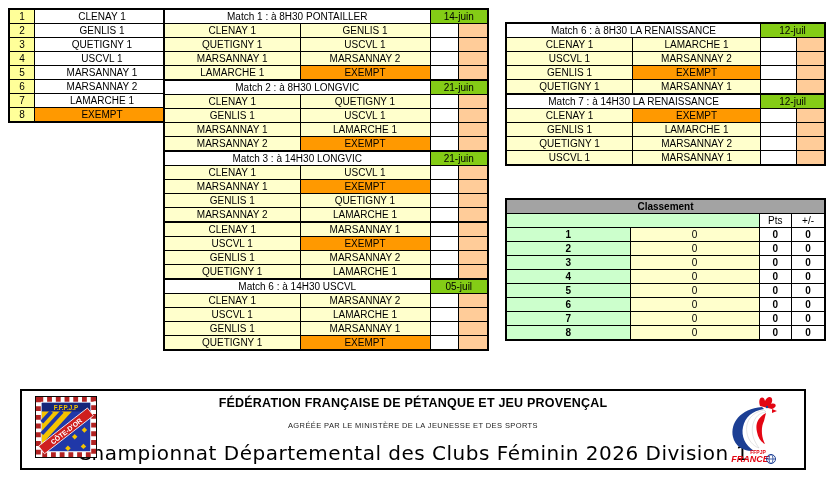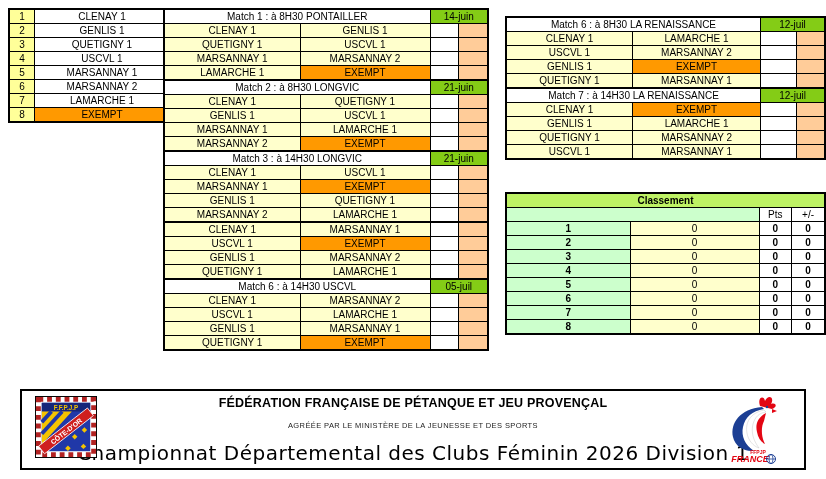--- a/index.html
+++ b/index.html
@@ -11,32 +11,32 @@
   .tbl td{border:1px solid #000;height:13px;padding:0 2px;font-size:10px;line-height:13px;
           text-align:center;white-space:nowrap;overflow:hidden;color:#000;}
 
   
   .left-list{position:absolute;left:8px;top:8px;}
   .lnum{background:#FFFF99;color:#7a6a10;width:20px;}
   .lteam{background:#fff;width:130px;}
 
   
   .col-mid{position:absolute;left:163px;top:8px;}
-  .col-rgt{position:absolute;left:492px;top:16px;margin-left:13px;}
+  .col-rgt{position:absolute;left:492px;top:22px;margin-left:13px;}
   .match + .match{margin-top:-2px;}
   .mtitle{background:#fff;}
   .mdate{background:#84cc16;}
   .t{background:#FFFFCC;}
   .score{background:#fff;}
   .peach{background:#FFCC99;}
   .exempt{background:#FF9900 !important;}
 
   
   .cls{margin-top:32px;}
-  .cls-title{background:#bef264;font-weight:bold;}
+  .cls-title{background:#a3a3a3;font-weight:bold;}
   .cls-sub{background:#CCFFCC;}
   .cls-h{background:#fff;font-weight:normal;}
   .cls-rank{background:#CCFFCC;font-weight:bold;}
   .cls-team{background:#FFFFCC;color:#76763c;}
   .cls-val{background:#fff;font-weight:bold;}
 
   
   .banner{position:absolute;left:20px;top:389px;width:782px;height:77px;
           border:2px solid #000;background:#fff;text-align:center;}
   .fed-name{margin-top:5px;font-size:12.5px;font-weight:bold;letter-spacing:.2px;text-align:center;}

